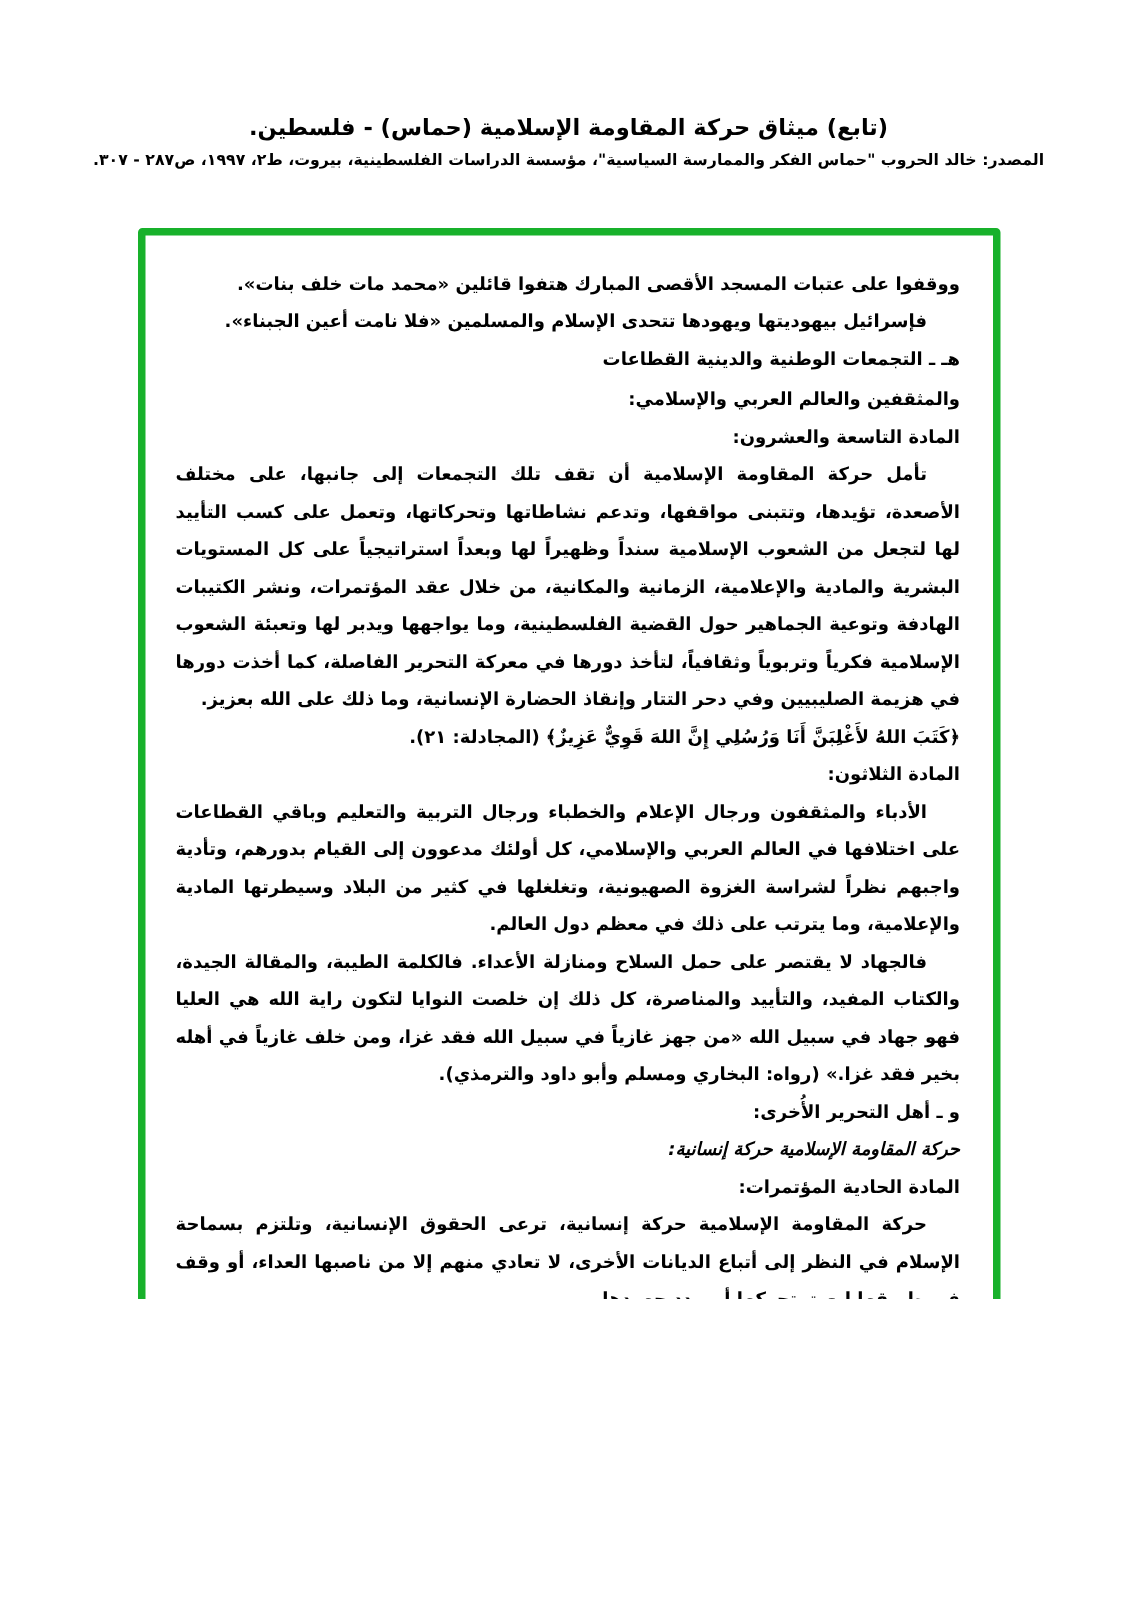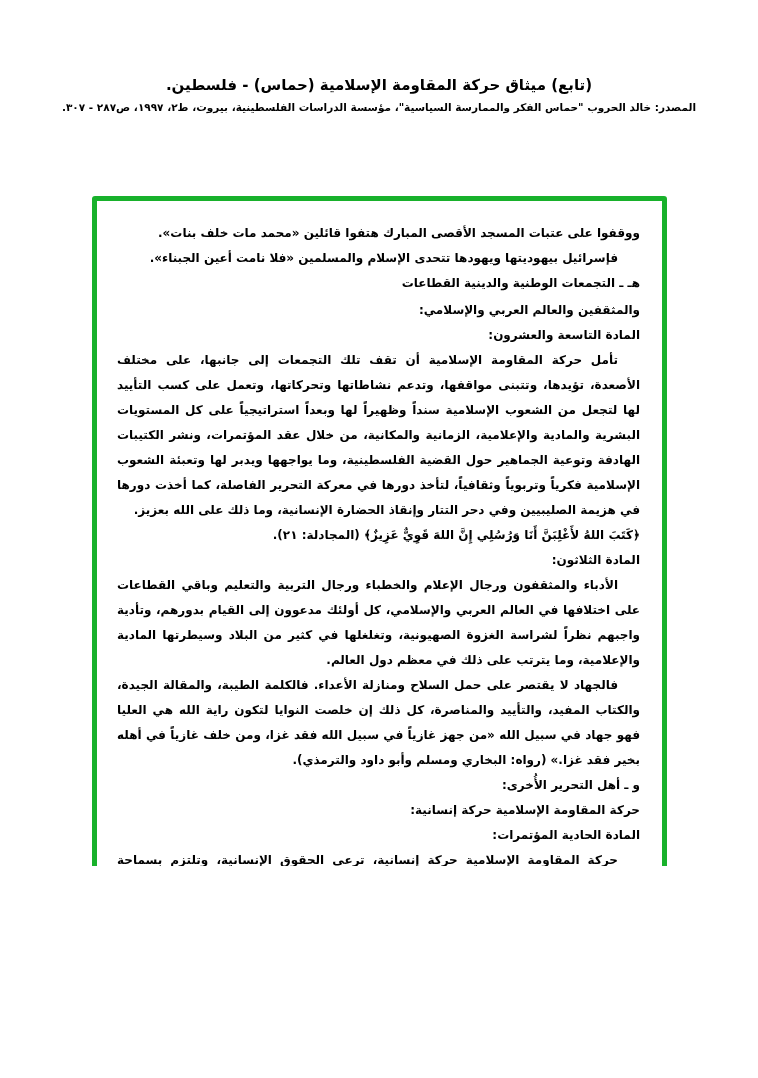--- a/index.html
+++ b/index.html
@@ -45,21 +45,21 @@
     line-height: 25px;
     font-weight: bold;
   }
   .body-par {
     text-align: justify;
   }
   .indent { text-indent: 22px; }
   .sec { margin-top: 15px; margin-right: 12px; }
   .sec-sub { margin-right: 48px; }
   .art { margin-top: 4px; margin-right: 48px; }
-  .sub2 { margin-top: 4px; margin-right: 32px; }
+  .sub2 { margin-top: 4px; margin-right: 32px; font-style: italic; }
   .verse {
     margin-right: 40px;
   }
   .pagenum {
     position: absolute;
     top: 1043px;
     left: 0;
     width: 740px;
     text-align: left;
     font-size: 16px;
@@ -68,21 +68,21 @@
 </head>
 <body>
 
 <div class="page">
 
   <div class="header">
     <div class="doc-title">(تابع) ميثاق حركة المقاومة الإسلامية (حماس) - فلسطين.</div>
     <div class="doc-source">المصدر: خالد الحروب "حماس الفكر والممارسة السياسية"، مؤسسة الدراسات الفلسطينية، بيروت، ط٢، ١٩٩٧، ص٢٨٧ - ٣٠٧.</div>
   </div>
 
-  <div class="frame" style="border-color: rgb(24, 177, 43); margin-top: 44px;">
+  <div class="frame" style="border-color: rgb(24, 177, 43);">
 
     <p class="body-par">ووقفوا على عتبات المسجد الأقصى المبارك هتفوا قائلين «محمد مات خلف بنات».</p>
     <p class="body-par indent">فإسرائيل بيهوديتها ويهودها تتحدى الإسلام والمسلمين «فلا نامت أعين الجبناء».</p>
 
     <h3 class="sec">هـ ـ التجمعات الوطنية والدينية القطاعات</h3>
     <h3 class="sec sec-sub" style="margin-top:2px;">والمثقفين والعالم العربي والإسلامي:</h3>
 
     <h4 class="art">المادة التاسعة والعشرون:</h4>
     <p class="body-par indent">تأمل حركة المقاومة الإسلامية أن تقف تلك التجمعات إلى جانبها، على مختلف الأصعدة، تؤيدها، وتتبنى مواقفها، وتدعم نشاطاتها وتحركاتها، وتعمل على كسب التأييد لها لتجعل من الشعوب الإسلامية سنداً وظهيراً لها وبعداً استراتيجياً على كل المستويات البشرية والمادية والإعلامية، الزمانية والمكانية، من خلال عقد المؤتمرات، ونشر الكتيبات الهادفة وتوعية الجماهير حول القضية الفلسطينية، وما يواجهها ويدبر لها وتعبئة الشعوب الإسلامية فكرياً وتربوياً وثقافياً، لتأخذ دورها في معركة التحرير الفاصلة، كما أخذت دورها في هزيمة الصليبيين وفي دحر التتار وإنقاذ الحضارة الإنسانية، وما ذلك على الله بعزيز.</p>
     <p class="verse">﴿كَتَبَ اللهُ لأَغْلِبَنَّ أَنَا وَرُسُلِي إِنَّ اللهَ قَوِيٌّ عَزِيزٌ﴾ (المجادلة: ٢١).</p>

